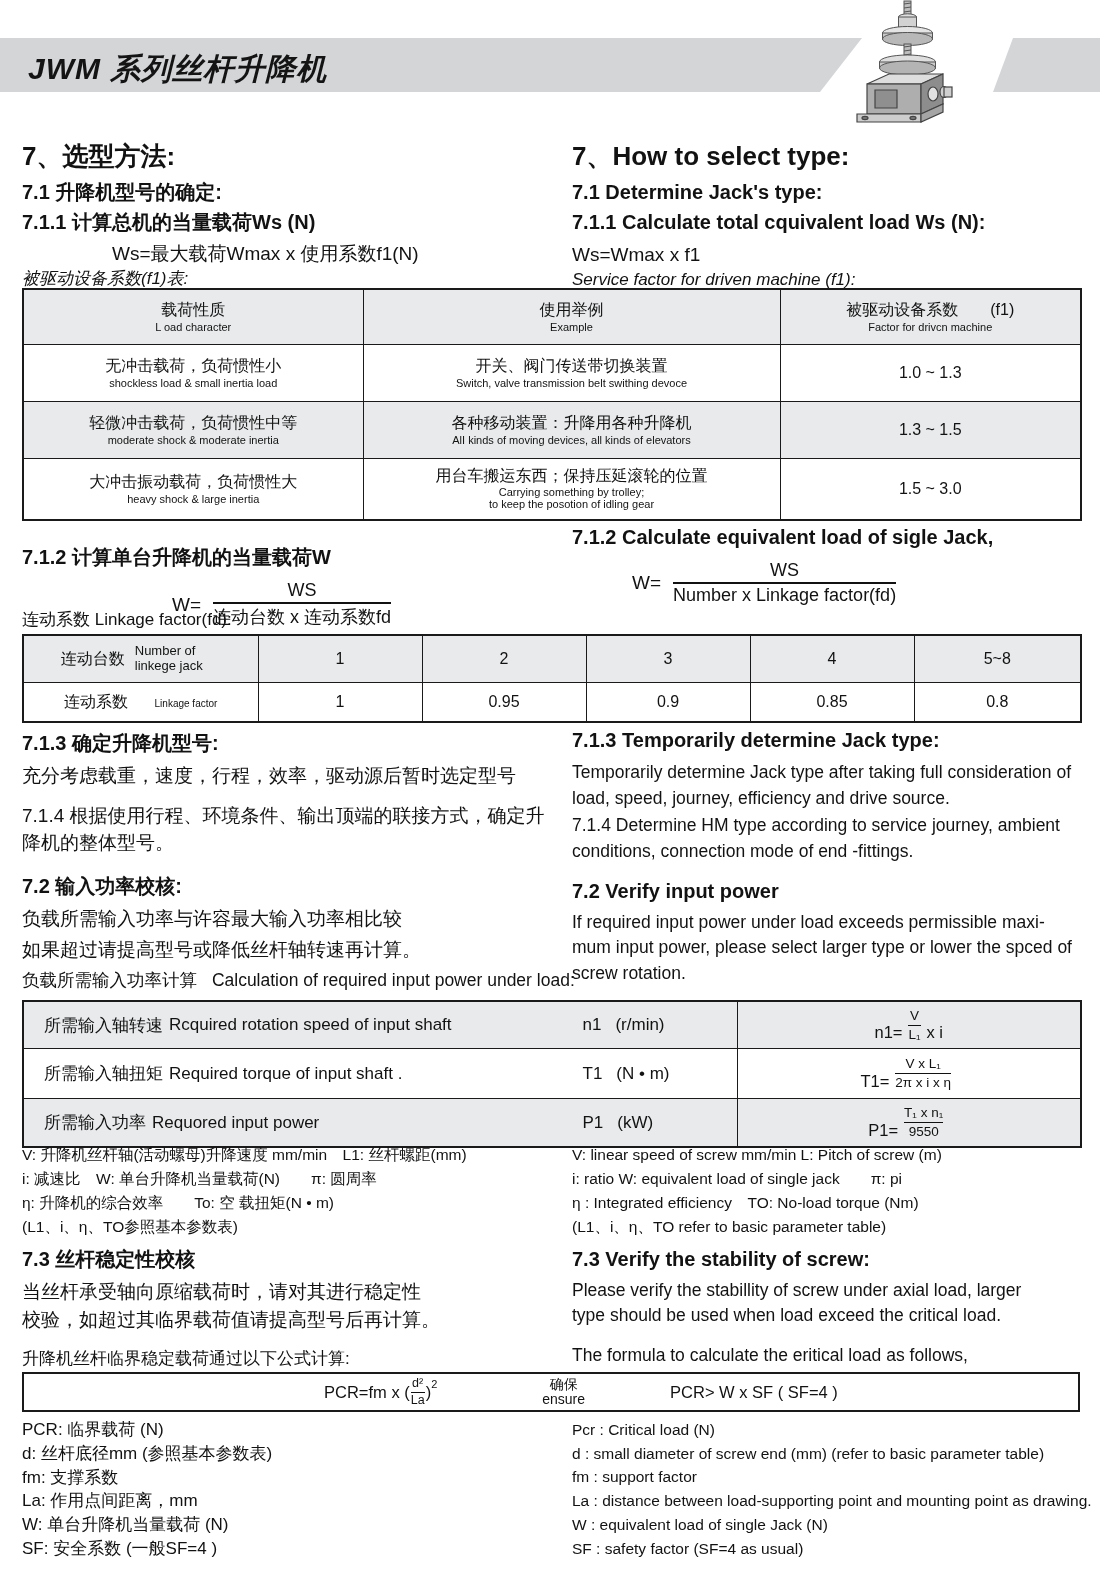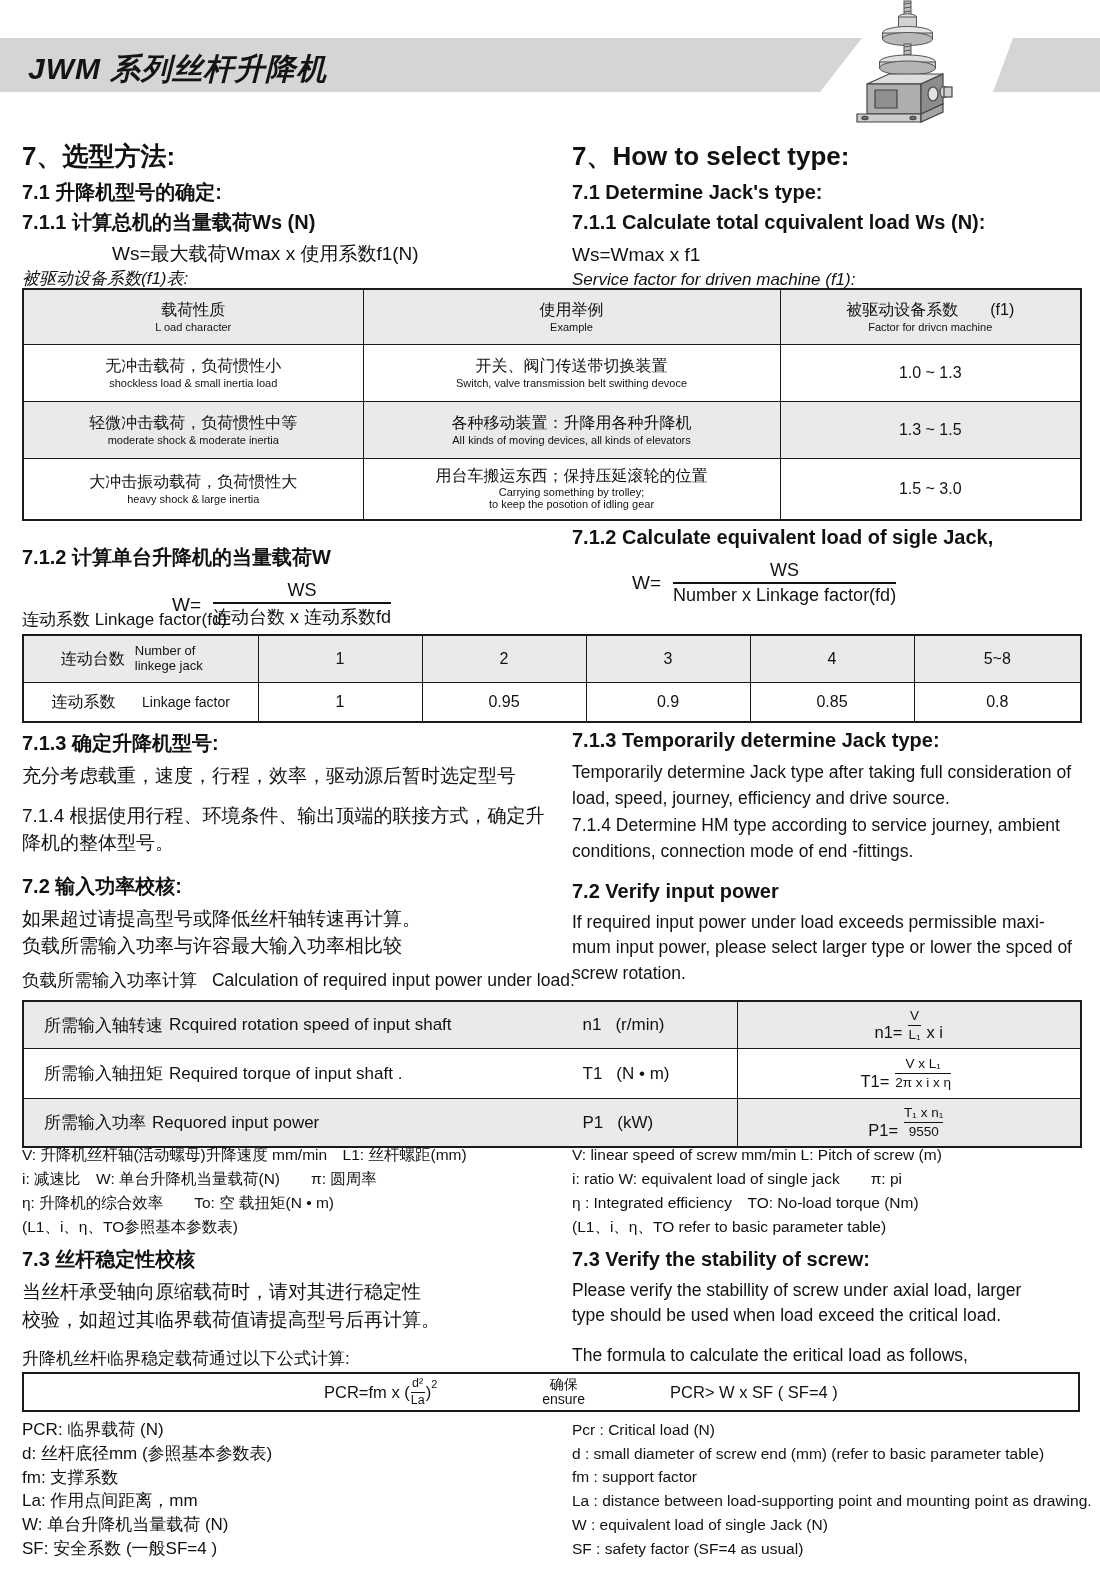--- a/index.html
+++ b/index.html
@@ -222,38 +222,38 @@
       </td>
       <td class="cell-zh">1</td>
       <td class="cell-zh">2</td>
       <td class="cell-zh">3</td>
       <td class="cell-zh">4</td>
       <td class="cell-zh">5~8</td>
     </tr>
     <tr>
       <td style="height:34px">
         <span class="cell-zh">连动系数</span>
-        <span style="font-size:14px;margin-left:22px">Linkage factor</span>
+        <span style="font-size:10px;margin-left:22px">Linkage factor</span>
       </td>
       <td class="cell-zh">1</td>
       <td class="cell-zh">0.95</td>
       <td class="cell-zh">0.9</td>
       <td class="cell-zh">0.85</td>
       <td class="cell-zh">0.8</td>
     </tr>
   </tbody>
     </table>
 
   <div class="col-l" style="top:730px">
     <p class="h20 mb6">7.1.3 确定升降机型号:</p>
     <p class="t19">充分考虑载重，速度，行程，效率，驱动源后暂时选定型号</p>
     <p class="t19 mt12">7.1.4 根据使用行程、环境条件、输出顶端的联接方式，确定升降机的整体型号。</p>
     <p class="h20 mt16 mb6">7.2 输入功率校核:</p>
+    <p class="t19">负载所需输入功率与许容最大输入功率相比较</p>
     <p class="t19" style="margin-top:4px">如果超过请提高型号或降低丝杆轴转速再计算。</p>
-    <p class="t19">负载所需输入功率与许容最大输入功率相比较</p>
   </div>
   <div class="col-r" style="top:727px">
     <p class="h20 mb6">7.1.3 Temporarily determine Jack type:</p>
     <p class="t17" style="font-size:17.5px;line-height:1.5">Temporarily determine Jack type after taking full consideration of load, speed, journey, efficiency and drive source.</p>
     <p class="t17" style="font-size:17.5px;line-height:1.5">7.1.4 Determine HM type according to service journey, ambient conditions, connection mode of end -fittings.</p>
     <p class="h20 mt14 mb6">7.2 Verify input power</p>
     <p class="t17" style="font-size:17.5px;line-height:1.45">If required input power under load exceeds permissible maxi-mum input power, please select larger type or lower the spced of screw rotation.</p>
   </div>
 
   <div style="position:absolute;left:22px;top:968px;font-size:17.5px">

